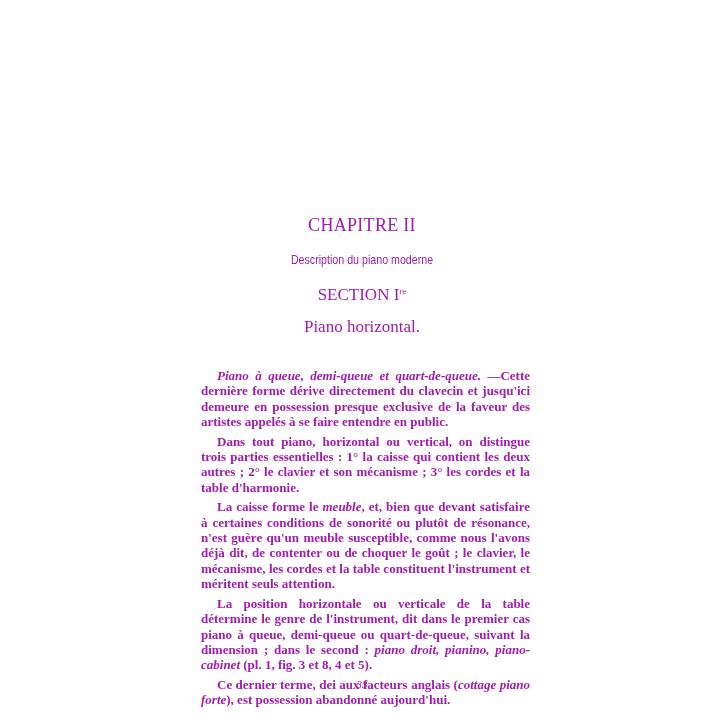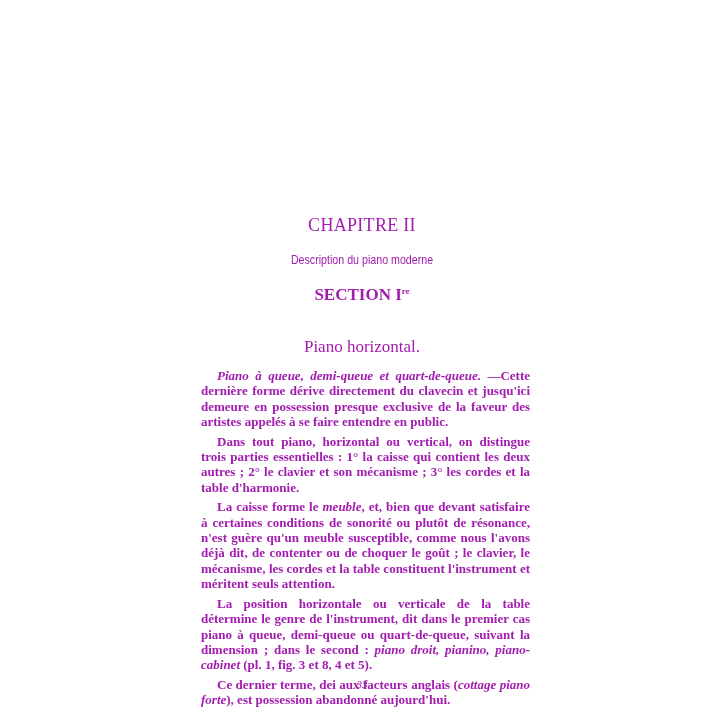--- a/index.html
+++ b/index.html
@@ -3,24 +3,24 @@
   <meta charset="utf-8">
   <style>
     html, body { margin: 0; padding: 0; background: #ffffff; }
     body { width: 724px; height: 724px; position: relative; overflow: hidden; }
     .page { position: absolute; left: 0; top: 0; width: 724px; height: 724px; background: #fff; color: #a21caf; }
     .chapter { position: absolute; left: 0; width: 724px; top: 215px; text-align: center;
       font-family: "Liberation Serif", serif; font-size: 18px; letter-spacing: 0.3px; }
     .subtitle { position: absolute; left: 0; width: 724px; top: 252px; text-align: center;
       font-family: "Liberation Sans", sans-serif; font-size: 13px; transform: scaleX(0.82); }
     .section { position: absolute; left: 0; width: 724px; top: 285px; text-align: center;
-      font-family: "Liberation Serif", serif; font-size: 17px; font-weight: bold; }
+      font-family: "Liberation Serif", serif; font-size: 17px; font-weight: normal; }
     .section sup { font-size: 9px; vertical-align: 6px; }
     .heading { position: absolute; left: 0; width: 724px; top: 317px; text-align: center;
-      font-family: "Liberation Serif", serif; font-size: 17px; margin-top: 20px; }
+      font-family: "Liberation Serif", serif; font-size: 17px; }
     .body { position: absolute; left: 197px; width: 337px; top: 364px;
       font-family: "Liberation Serif", serif; font-size: 13px; line-height: 15.4px; text-align: justify; }
     .body p { margin: 4px; text-indent: 16px; font-weight: bold; }
     .pageno { position: absolute; left: 0; width: 724px; top: 678px; text-align: center;
       font-family: "Liberation Serif", serif; font-size: 11px; font-style: italic; }
   </style>
 </head>
 <body>
 
 <div class="page">

